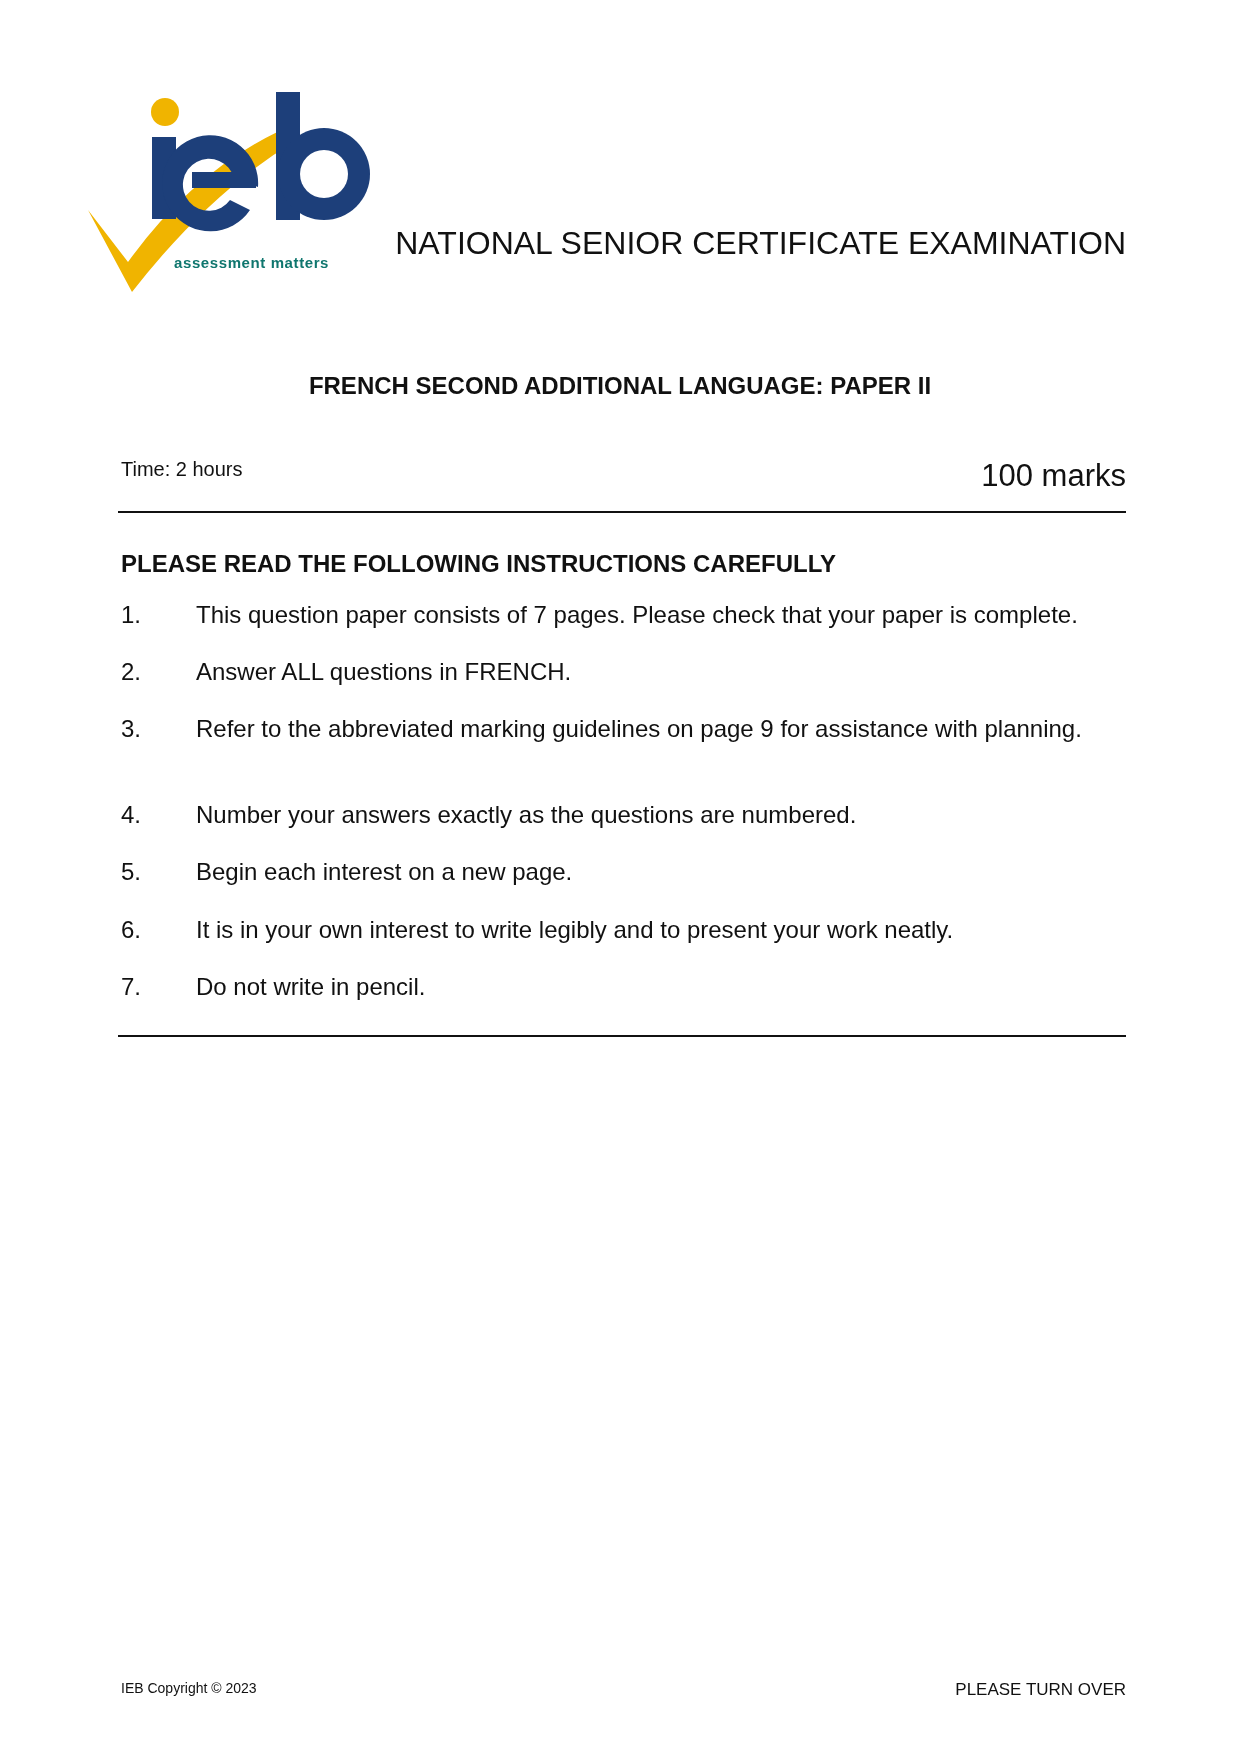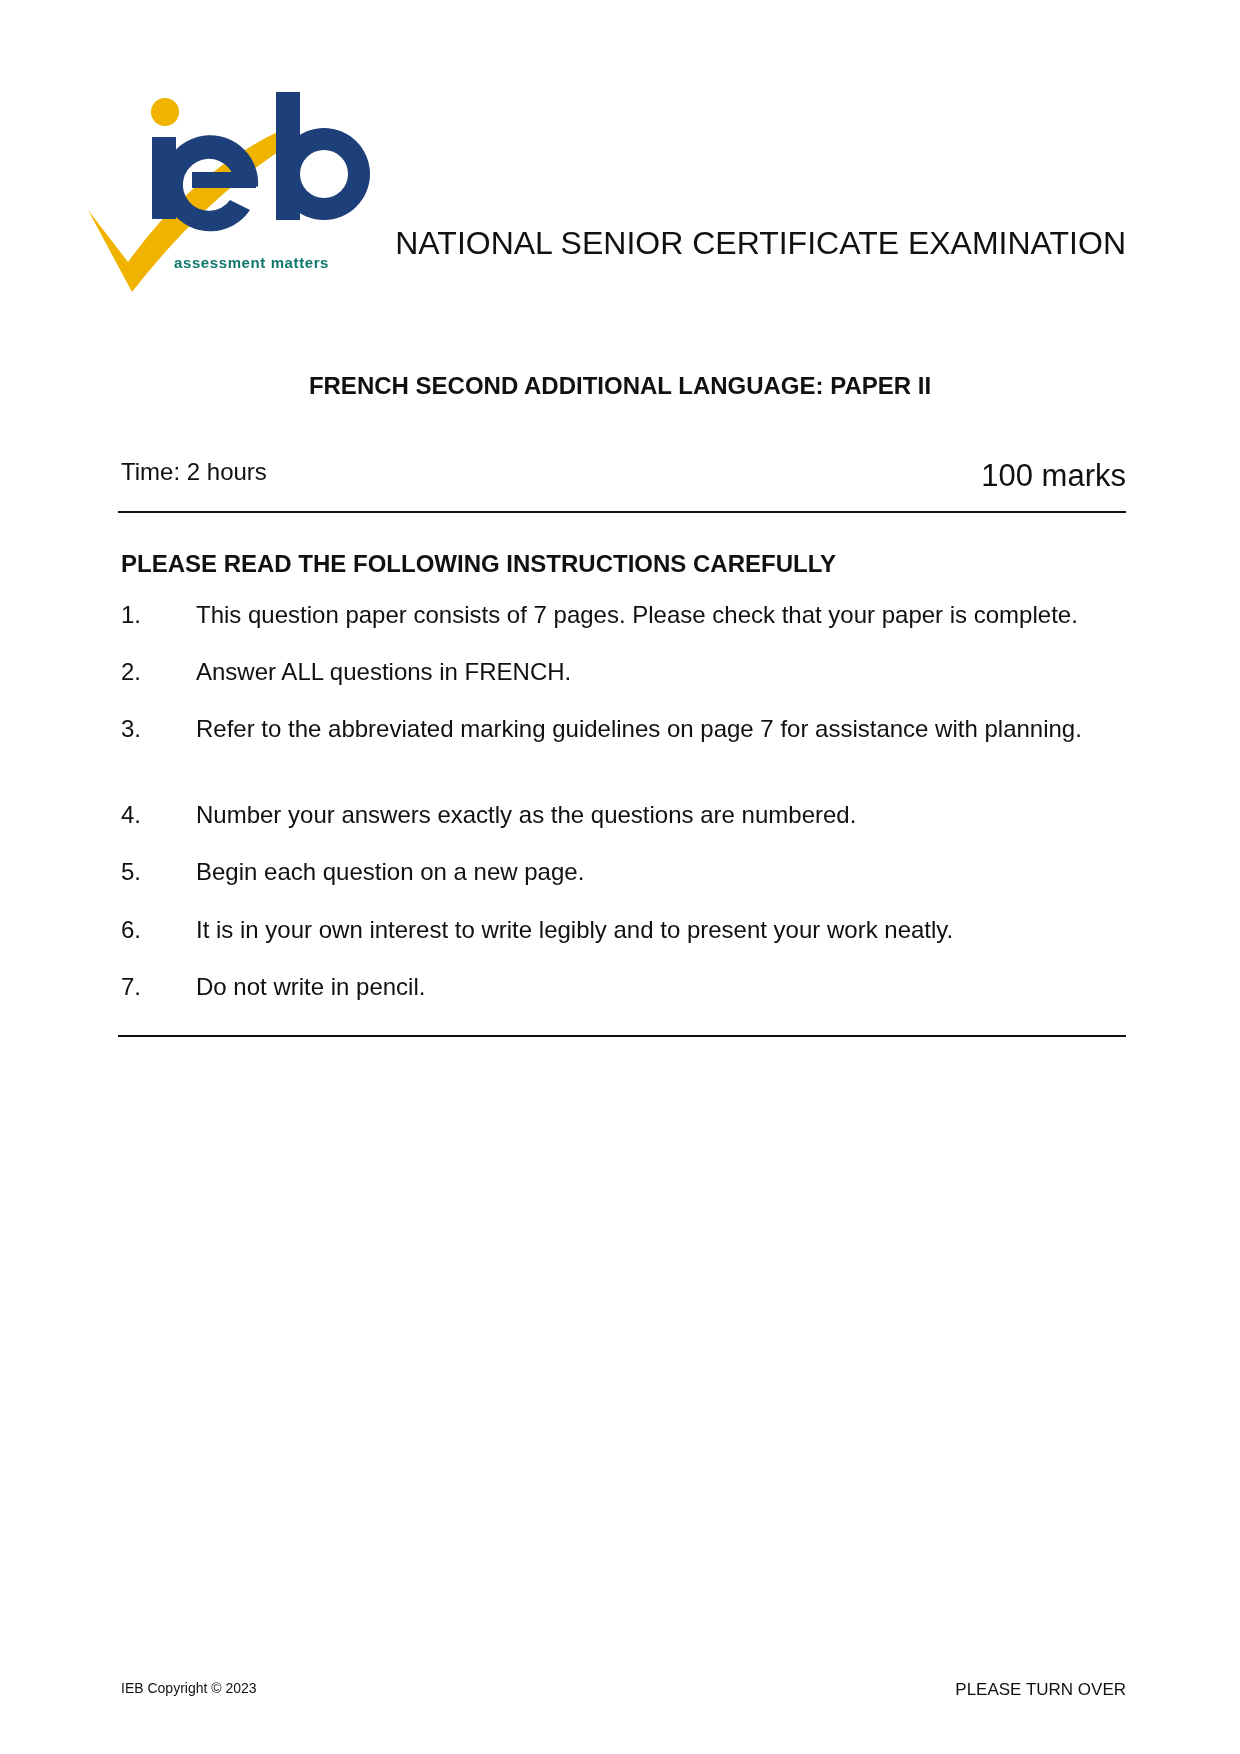--- a/index.html
+++ b/index.html
@@ -3,21 +3,21 @@
 <meta charset="utf-8">
 <style>
   html, body { margin: 0; padding: 0; background: #ffffff; }
   body { width: 1240px; height: 1754px; position: relative; overflow: hidden;
          font-family: "Liberation Sans", sans-serif; color: #111; }
   .abs { position: absolute; }
   .logo { left: 80px; top: 92px; width: 340px; height: 240px; }
   .logo-tagline { left: 174px; top: 254px; font-size: 15px; font-weight: bold; color: #0f766e; letter-spacing: 0.6px; white-space: nowrap; }
   .exam-head { right: 114px; top: 228px; text-align: right; font-size: 32px; line-height: 30px; }
   .title { left: 0; width: 1240px; top: 372px; text-align: center; font-size: 24px; font-weight: bold; }
-  .meta-left { left: 121px; top: 458px; font-size: 24px; }
+  .meta-left { left: 121px; top: 458px; font-size: 20px; }
   .meta-right { right: 114px; top: 458px; font-size: 31px; }
   .rule { left: 118px; width: 1008px; height: 2px; background: #111; }
   .instr-head { left: 121px; top: 550px; font-size: 24px; font-weight: bold; }
   .item { left: 121px; width: 1006px; font-size: 24px; line-height: 29px; display: flex; }
   .item .num { width: 75px; flex: none; }
   .item .txt { flex: 1; }
   .justify { text-align: justify; text-align-last: left; }
   .footer-left { left: 121px; top: 1680px; font-size: 14px; }
   .footer-right { right: 114px; top: 1680px; font-size: 17px; }
   b { font-weight: normal; }
@@ -62,31 +62,31 @@
   <span class="txt">This question paper consists of 7 pages. Please check that your paper is complete.</span>
 </div>
 
 <div class="abs item" style="top:657px;">
   <span class="num">2.</span>
   <span class="txt"><span>Answer ALL questions </span><b>in FRENCH</b><span>.</span></span>
 </div>
 
 <div class="abs item" style="top:714px;">
   <span class="num">3.</span>
-  <span class="txt justify"><span>Refer to the abbreviated </span><b>marking guidelines on page 7</b><span> for assistance with planning.</span></span>
+  <span class="txt justify"><span>Refer to the abbreviated </span><b>marking guidelines on page 9</b><span> for assistance with planning.</span></span>
 </div>
 
 <div class="abs item" style="top:800px;">
   <span class="num">4.</span>
   <span class="txt">Number your answers exactly as the questions are numbered.</span>
 </div>
 
 <div class="abs item" style="top:857px;">
   <span class="num">5.</span>
-  <span class="txt"><span>Begin each question on a </span><b>new page</b><span>.</span></span>
+  <span class="txt"><span>Begin each interest on a </span><b>new page</b><span>.</span></span>
 </div>
 
 <div class="abs item" style="top:915px;">
   <span class="num">6.</span>
   <span class="txt">It is in your own interest to write legibly and to present your work neatly.</span>
 </div>
 
 <div class="abs item" style="top:972px;">
   <span class="num">7.</span>
   <span class="txt">Do not write in pencil.</span>

